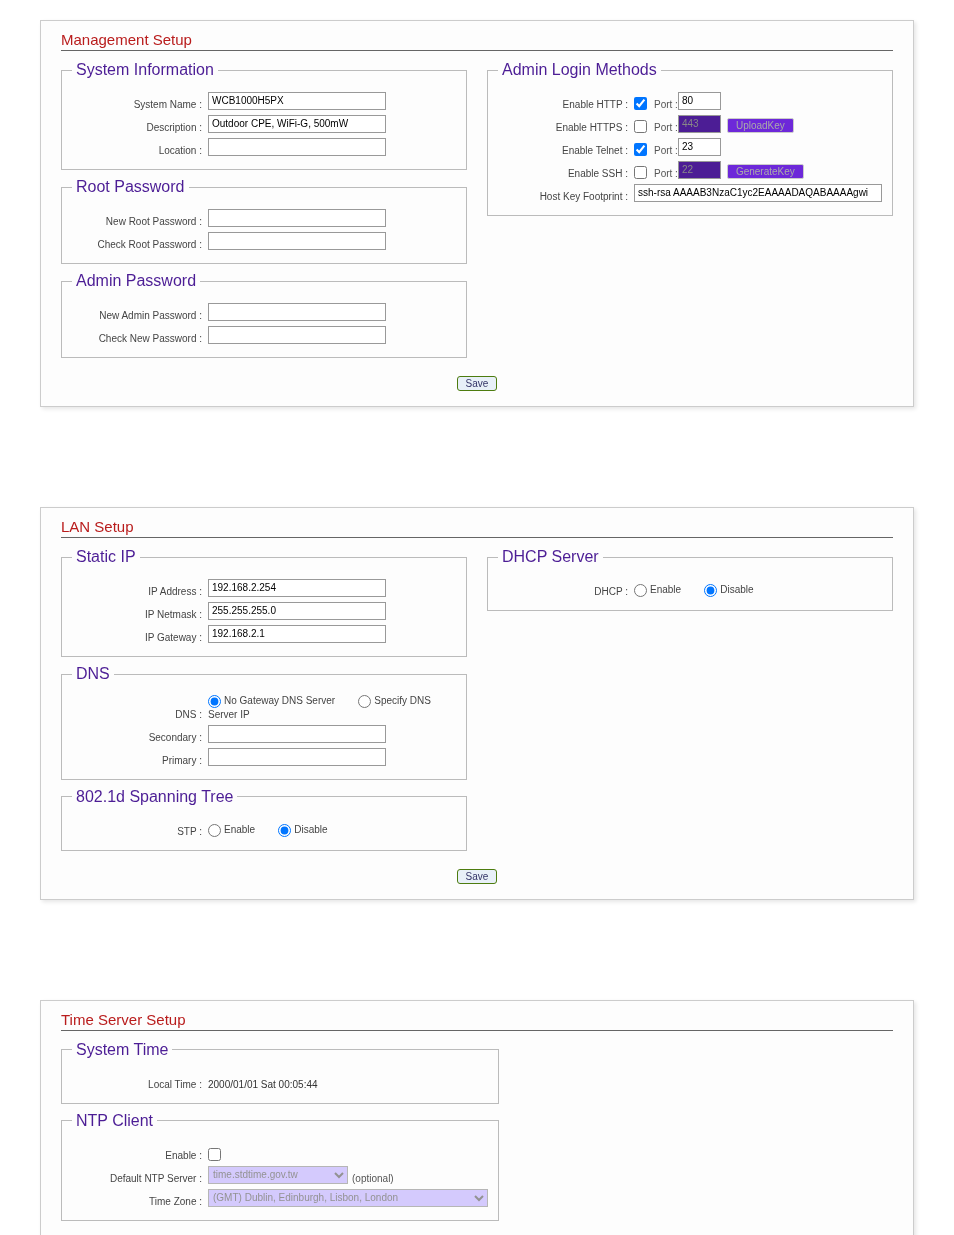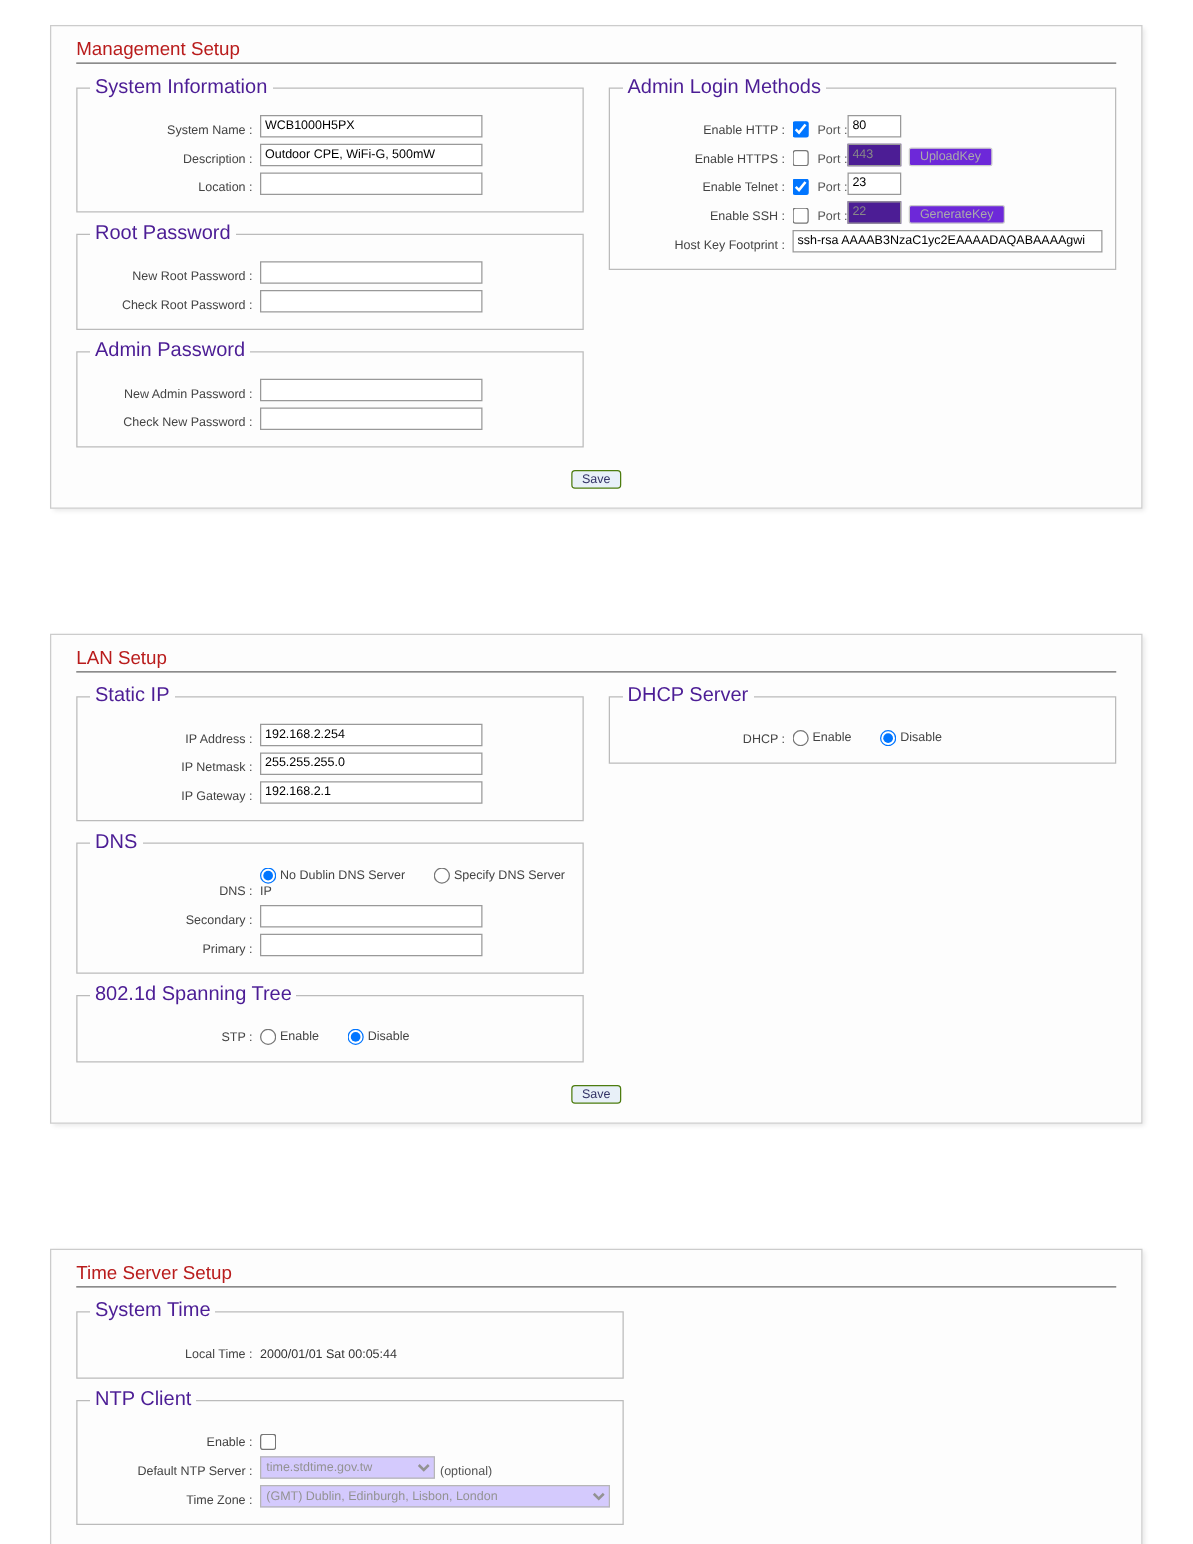--- a/index.html
+++ b/index.html
@@ -219,21 +219,21 @@
           <div class="row-label">IP Gateway :</div>
           <input type="text" class="wide" value="192.168.2.1" style="">
         </div>
       </fieldset>
 
       <fieldset>
         <legend>DNS</legend>
         <div class="row">
           <div class="row-label">DNS :</div>
           <div class="radio-group">
-            <label><input type="radio" name="dns" checked="" style=""><span>No Dublin DNS Server</span></label>
+            <label><input type="radio" name="dns" checked="" style=""><span>No Gateway DNS Server</span></label>
             <label><input type="radio" name="dns" style=""><span>Specify DNS Server IP</span></label>
           </div>
         </div>
         <div class="row">
           <div class="row-label">Secondary :</div>
           <input type="text" class="wide" style="">
         </div>
         <div class="row">
           <div class="row-label">Primary :</div>
           <input type="text" class="wide" style="">

